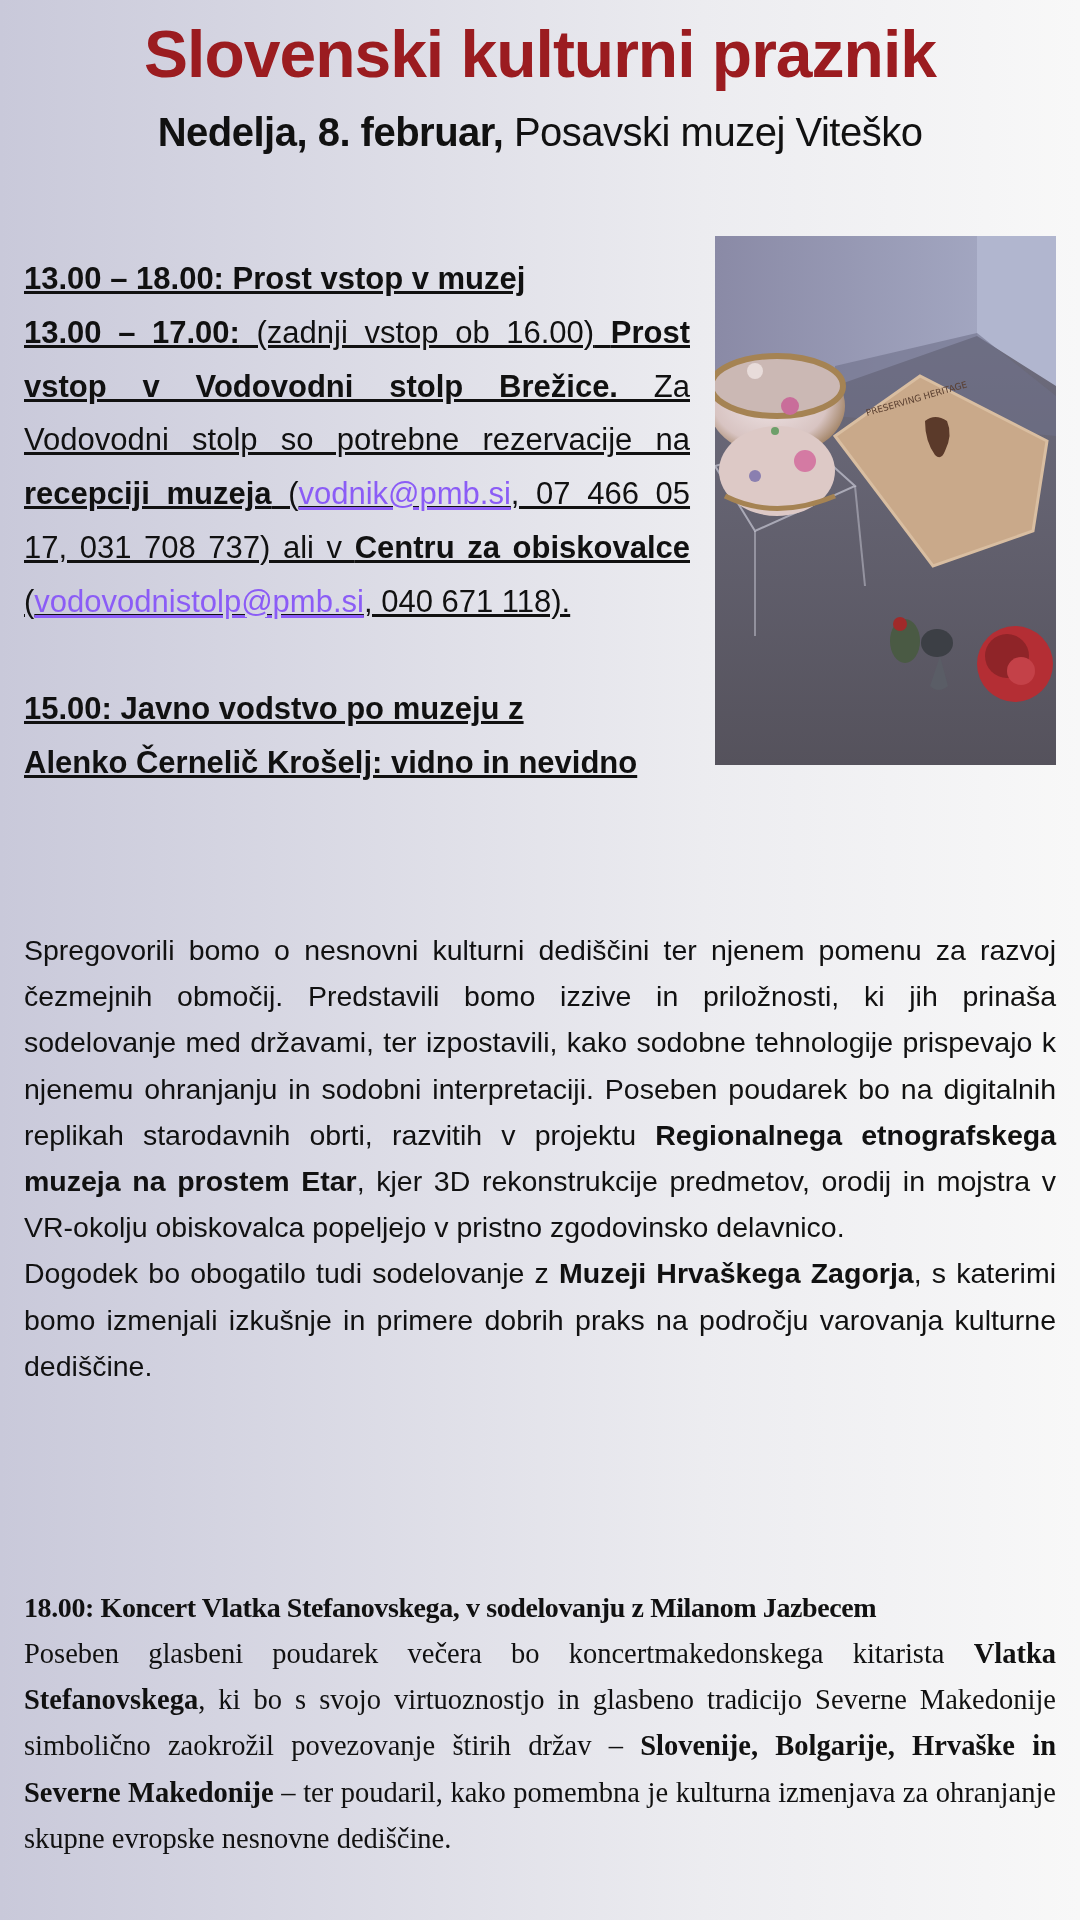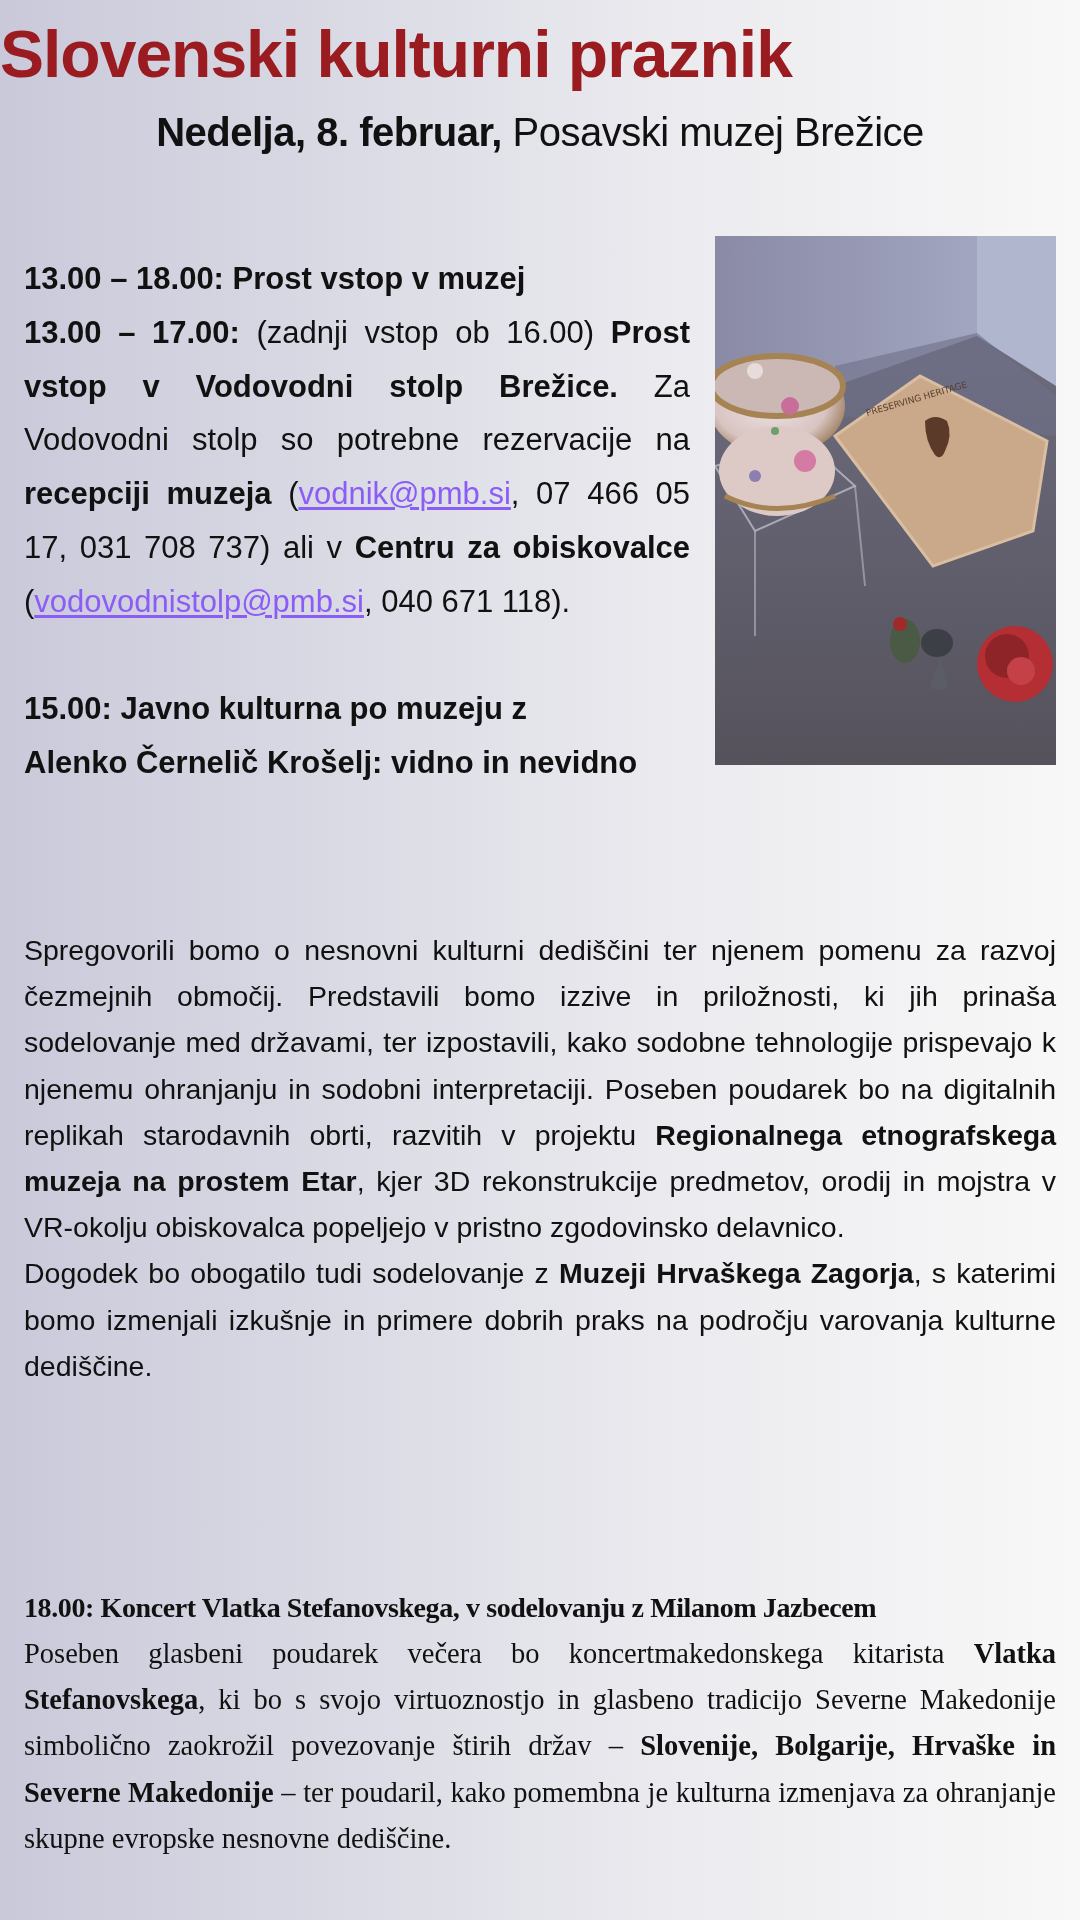--- a/index.html
+++ b/index.html
@@ -13,21 +13,21 @@
     background: linear-gradient(to right, #c9c9da 0%, #dcdce6 35%, #ececf0 65%, #f8f8f8 100%);
     font-family: "Liberation Sans", "DejaVu Sans", sans-serif;
     color: #111;
     position: relative;
   }
   .title {
     position: absolute;
     left: 0;
     width: 1080px;
     top: 14px;
-    text-align: left;
+    text-align: center;
     font-size: 66px;
     font-weight: bold;
     color: #9b1c20;
     letter-spacing: -1px;
     line-height: 80px;
   }
   .subtitle {
     position: absolute;
     left: 0;
     width: 1080px;
@@ -40,21 +40,21 @@
   .subtitle b { font-weight: bold; text-align: right; }
 
   .left-col {
     position: absolute;
     left: 24px;
     top: 252px;
     width: 666px;
     font-size: 31px;
     line-height: 53.8px;
   }
-  .left-col p { margin: 0; }
+  .left-col p { margin: 0; text-decoration: underline; }
   .justify { text-align: justify; }
   a.link {
     color: #8b5cf6;
     text-decoration: underline;
     text-underline-offset: 3px;
   }
   .photo {
     position: absolute;
     left: 715px;
     top: 236px;
@@ -83,30 +83,30 @@
     font-size: 28px;
     font-weight: bold;
     line-height: 46px;
     letter-spacing: -0.4px;
   }
 </style>
 </head>
 <body>
 
 <div class="title">Slovenski kulturni praznik</div>
-<div class="subtitle"><b>Nedelja, 8. februar,</b><span> Posavski muzej Brežice</span></div>
+<div class="subtitle"><b>Nedelja, 8. februar,</b><span> Posavski muzej Viteško</span></div>
 
 <div class="left-col">
   <p><b>13.00 – 18.00: Prost vstop v muzej</b></p>
 
   <p class="justify"><b>13.00 – 17.00:</b><span> (zadnji vstop ob 16.00)</span> <b>Prost vstop v Vodovodni stolp Brežice.</b><span> Za Vodovodni stolp so potrebne rezervacije na </span><b>recepciji muzeja</b><span> (</span><a class="link">vodnik@pmb.si</a><span>, 07 466 05 17, 031 708 737) ali v </span><b>Centru za obiskovalce</b><span> (</span><a class="link">vodovodnistolp@pmb.si</a><span>, 040 671 118).</span></p>
 
   <div class="gap"></div>
 
-  <p><b>15.00: Javno kulturna po muzeju z</b><br><b>Alenko Černelič Krošelj: vidno in nevidno</b></p>
+  <p><b>15.00: Javno vodstvo po muzeju z</b><br><b>Alenko Černelič Krošelj: vidno in nevidno</b></p>
 </div>
 
 <div class="photo">
   <svg width="341" height="529" viewBox="0 0 341 529" xmlns="http://www.w3.org/2000/svg">
     <defs>
       <linearGradient id="wall" x1="0" y1="0" x2="1" y2="0">
         <stop offset="0" stop-color="#8a8aa6"></stop>
         <stop offset="1" stop-color="#a9aec8"></stop>
       </linearGradient>
       <linearGradient id="floor" x1="0" y1="0" x2="0" y2="1">

